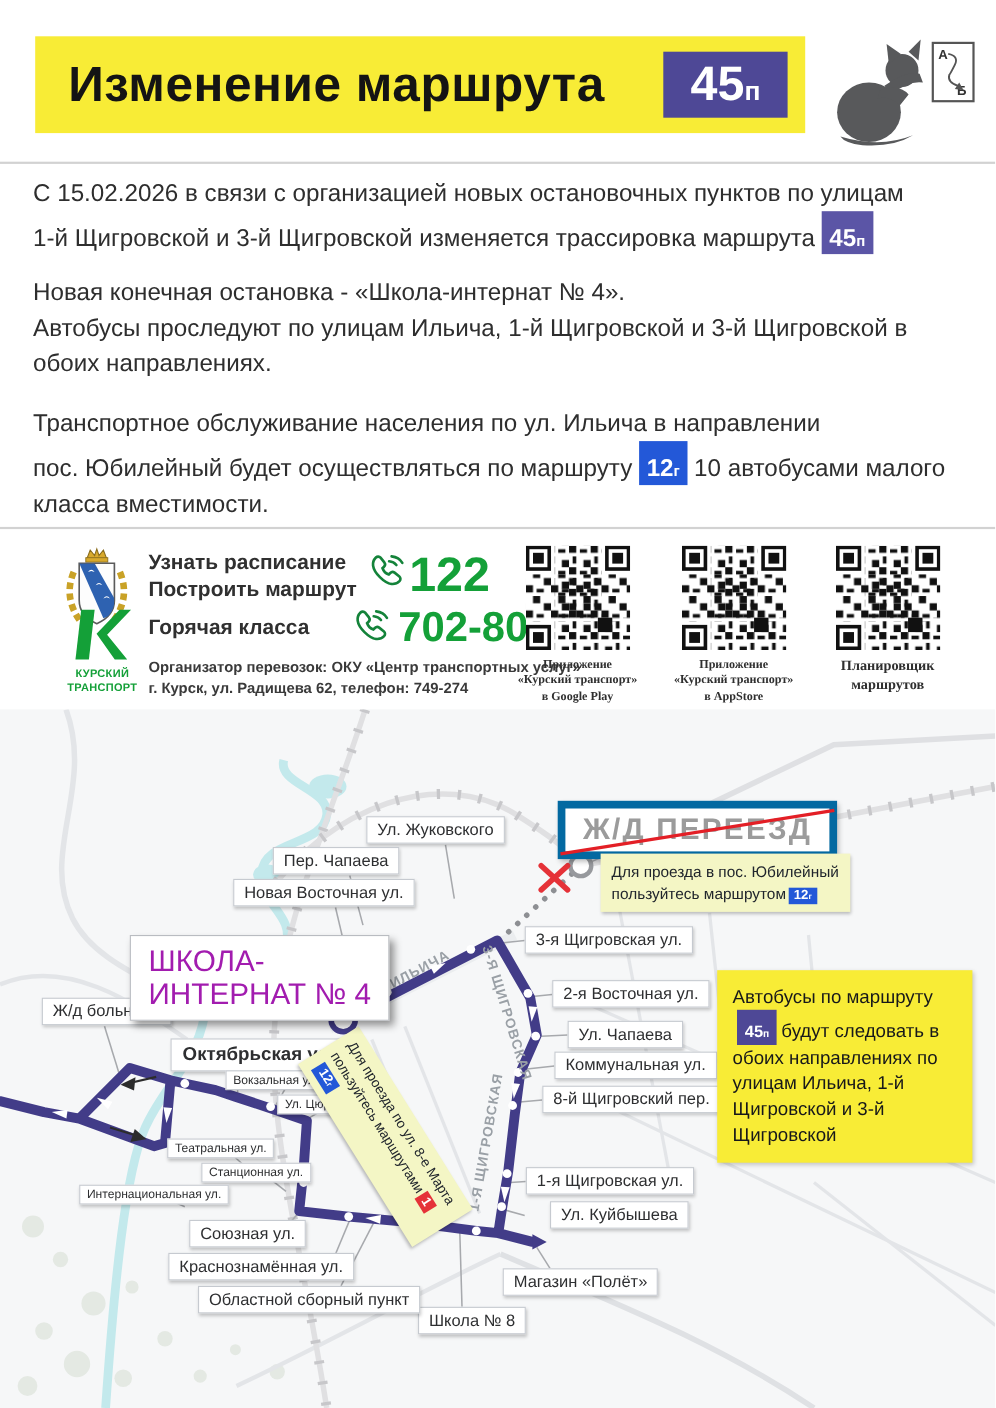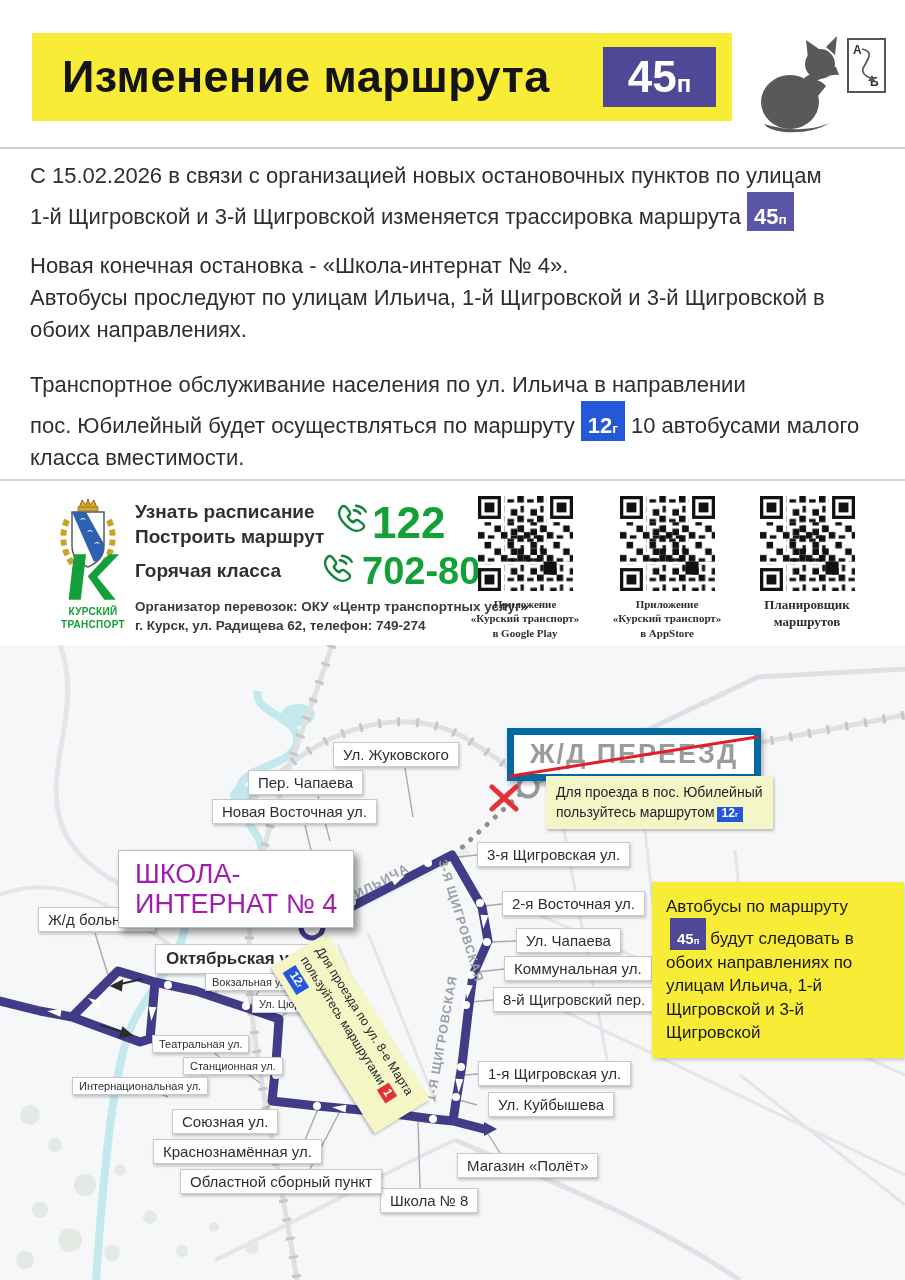--- a/index.html
+++ b/index.html
@@ -66,21 +66,21 @@
   .crossing-label { position:absolute; left:507px; top:83px; background:#fff; border:7px solid #0369a1;
                     box-shadow:2px 3px 5px rgba(0,0,0,.3); padding:4px 16px; font-size:27px; font-weight:700;
                     letter-spacing:2px; color:#9b9b9b; z-index:5; }
   .crossing-label::after { content:""; position:absolute; left:-6px; right:-6px; top:50%; height:3px;
                     background:#e31f26; transform:rotate(-9deg); }
   .note { background:#F4F6C5; box-shadow:1px 2px 3px rgba(0,0,0,.25); color:#20252c; z-index:5; position:absolute; }
   .note-a { left:546px; top:131px; padding:6px 10px; font-size:14px; line-height:1.45; white-space:pre-line; }
   .note-a .badge, .note-b .badge { font-size:12px; margin:0 2px; padding:0 5px 1px; }
   .note-b { left:326px; top:288px; width:196px; padding:6px 9px; font-size:12.5px; line-height:1.4;
             transform:rotate(58deg); transform-origin:left top; white-space:pre-line; }
-  .note-c { left:652px; top:237px; width:252px; padding:13px 14px; background:#F8EC36; position:absolute;
+  .note-c { left:652px; top:237px; width:232px; padding:13px 14px; background:#F8EC36; position:absolute;
             font-size:17px; font-weight:500; line-height:1.38; color:#17181a; z-index:5;
             box-shadow:1px 2px 4px rgba(0,0,0,.2); }
   .note-c .badge { font-size:15px; margin:0 4px; }
 </style>
 </head>
 <body>
 
 <div class="page">
 
   <div class="banner">
@@ -381,21 +381,21 @@
     <div>
         <div class="mlabel lg" style="left: 333px; top: 97px;">Ул. Жуковского</div>
         <div class="mlabel lg" style="left: 248px; top: 125px;">Пер. Чапаева</div>
         <div class="mlabel lg" style="left: 212px; top: 154px;">Новая Восточная ул.</div>
         <div class="mlabel lg" style="left: 477px; top: 197px;">3-я Щигровская ул.</div>
         <div class="mlabel lg" style="left: 502px; top: 246px;">2-я Восточная ул.</div>
         <div class="mlabel lg" style="left: 516px; top: 283px;">Ул. Чапаева</div>
         <div class="mlabel lg" style="left: 504px; top: 311px;">Коммунальная ул.</div>
         <div class="mlabel lg" style="left: 493px; top: 342px;">8-й Щигровский пер.</div>
         <div class="mlabel lg" style="left: 478px; top: 416px;">1-я Щигровская ул.</div>
-        <div class="mlabel lg" style="left: 488px; top: 447px;">Ул. Куйбышева</div>
+        <div class="mlabel lg" style="left: 500px; top: 447px;">Ул. Куйбышева</div>
         <div class="mlabel lg" style="left: 457px; top: 508px;">Магазин «Полёт»</div>
         <div class="mlabel lg" style="left: 380px; top: 543px;">Школа № 8</div>
         <div class="mlabel lg" style="left: 180px; top: 524px;">Областной сборный пункт</div>
         <div class="mlabel lg" style="left: 153px; top: 494px;">Краснознамённая ул.</div>
         <div class="mlabel lg" style="left: 172px; top: 464px;">Союзная ул.</div>
         <div class="mlabel lg" style="left: 38px; top: 262px;">Ж/д больница</div>
         <div class="mlabel xl" style="left: 155px; top: 299px;">Октябрьская ул.</div>
         <div class="mlabel sm" style="left: 205px; top: 328px;">Вокзальная ул.</div>
         <div class="mlabel sm" style="left: 252px; top: 350px;">Ул. Цюрупы</div>
         <div class="mlabel sm" style="left: 152px; top: 390px;">Театральная ул.</div>

